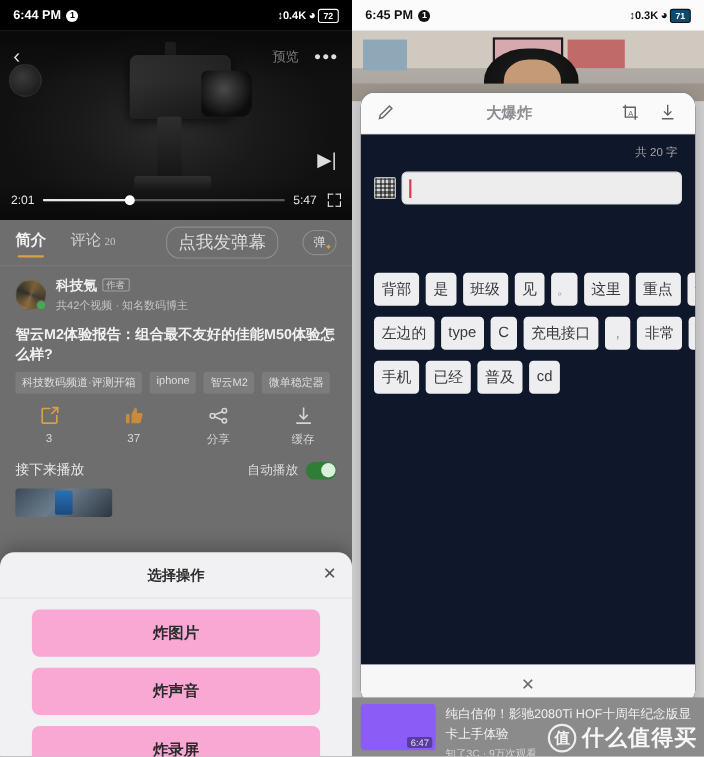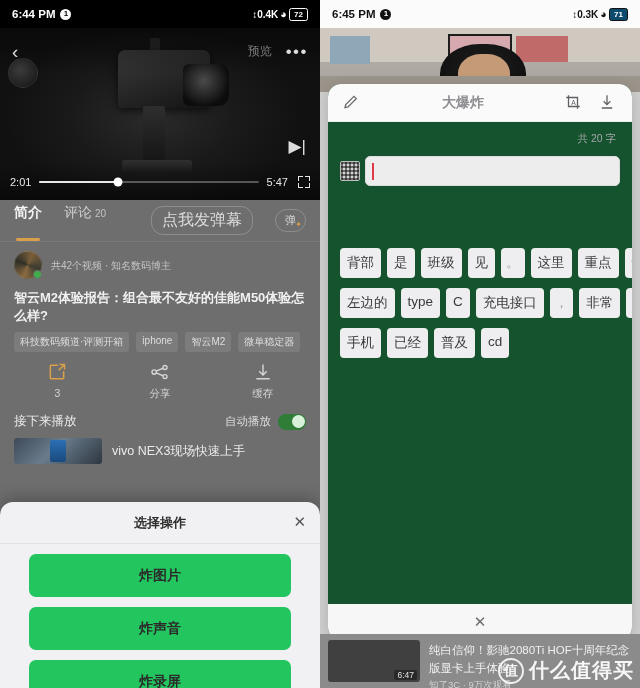--- a/index.html
+++ b/index.html
@@ -100,21 +100,21 @@
   .icon-fullscreen i:nth-child(1){left:0;top:0;border-right:0;border-bottom:0;}
   .icon-fullscreen i:nth-child(2){right:0;top:0;border-left:0;border-bottom:0;}
   .icon-fullscreen i:nth-child(3){left:0;bottom:0;border-right:0;border-top:0;}
   .icon-fullscreen i:nth-child(4){right:0;bottom:0;border-left:0;border-top:0;}
 
   .content { background: #6e6e6e; position: relative; height: 516px; }
   .tabbar {
     height: 42px; display: flex; align-items: center; padding: 0 14px;
     border-bottom: 1px solid rgba(255,255,255,.07); gap: 22px;
   }
-  .tab { font-size: 14px; color: #cfcfcf; position: relative; padding-bottom: 16px; }
+  .tab { font-size: 14px; color: #cfcfcf; position: relative; padding-bottom: 3px; font-family: Liberation Serif, serif; }
   .tab.active { color: #f2f2f2; font-weight: bold; }
   .tab.active::after {
     content:""; position: absolute; left: 2px; right: 2px; bottom: -3px;
     height: 2.5px; background: #d9a04a; border-radius: 2px;
   }
   .tab .cnt { font-size: 10px; margin-left: 3px; color: #c3c3c3; }
   .tab-spacer { flex: 1; }
   .danmu-btn {
     border: 1px solid rgba(255,255,255,.22); border-radius: 12px;
     padding: 3px 10px; font-size: 16px; color: #dcdcdc;
@@ -184,21 +184,21 @@
     position: absolute; left: 0; right: 0; bottom: 0; height: 214px;
     background: #f1f1f3; border-radius: 13px 13px 0 0; box-shadow: 0 -4px 16px rgba(0,0,0,.25);
   }
   .sheet-head {
     height: 42px; display: flex; align-items: center; justify-content: center;
     position: relative; border-bottom: 1px solid #e2e2e4;
   }
   .sheet-title { font-size: 13px; color: #2e2e2e; font-weight: bold; }
   .sheet-close { position: absolute; right: 14px; top: 12px; font-size: 15px; color: #555; line-height: 1; }
   .sheet-opt {
-    margin: 10px 29px 0; height: 43px; background: #22c55e; border-radius: 7px;
+    margin: 10px 29px 0; height: 43px; background: #f9a8d4; border-radius: 7px;
     display: flex; align-items: center; justify-content: center;
     font-size: 14px; color: #2b2b2b; font-weight: bold;
   }
 
   
   .right { background: #cfcfcf; }
   .statusbar-light {
     height: 28px; background: #fbfbfb; color: #111;
     display: flex; align-items: center; justify-content: space-between;
     padding: 0 12px; font-size: 11.5px; font-weight: bold;
@@ -221,21 +221,21 @@
     border-radius: 46% 46% 36% 36%;
   }
   .bg-photo .face {
     position:absolute; left: 138px; top: 26px; width: 52px; height: 44px;
     background:#c49a77; border-radius: 44%;
   }
   .bg-photo .desk { position:absolute; left:0; right:0; bottom:0; height: 16px; background:#9c958b; }
 
   .card {
     position: absolute; left: 8px; right: 8px; top: 84px; bottom: 48px;
-    background: #14532d; border-radius: 13px; box-shadow: 0 2px 14px rgba(0,0,0,.16);
+    background: #0f172a; border-radius: 13px; box-shadow: 0 2px 14px rgba(0,0,0,.16);
     overflow: hidden;
   }
   .card-head {
     height: 38px; display: flex; align-items: center; padding: 0 14px;
     border-bottom: 1px solid #ededef; background: #fafafa;
   }
   .card-title { flex: 1; text-align: center; font-size: 14px; color: #8e8e93; font-weight: bold; }
   .head-icons { display: flex; align-items: center; gap: 14px; }
   .wordcount { text-align: right; font-size: 10.5px; color: #a6a6aa; padding: 10px 16px 0; }
 
@@ -269,21 +269,21 @@
     display: flex; align-items: center; justify-content: center;
     background: #f7f7f8;
   }
   .card-close { font-size: 15px; color: #6a6a6e; }
 
   .bg-list {
     position: absolute; left: 0; right: 0; bottom: 0; height: 54px;
     display: flex; gap: 9px; padding: 6px 8px; background: #8b8b8b;
   }
   .bg-thumb {
-    width: 92px; height: 42px; background: #404040; border-radius: 3px; flex: 0 0 auto; position: relative;
+    width: 68px; height: 42px; background: #8b5cf6; border-radius: 3px; flex: 0 0 auto; position: relative;
   }
   .bg-dur {
     position: absolute; right: 3px; bottom: 2px; background: rgba(0,0,0,.35);
     color: #e2e2e2; font-size: 8.5px; padding: 0 3px; border-radius: 2px;
   }
   .bg-info { flex: 1; min-width: 0; }
   .bg-name { font-size: 11.5px; color: #f0f0f0; line-height: 1.3; }
   .bg-sub { font-size: 9.5px; color: #d3d3d3; margin-top: 3px; }
   .watermark {
     position: absolute; right: 6px; bottom: 4px;
@@ -361,20 +361,23 @@
         <span class="tab-spacer"></span>
         <span class="danmu-btn">点我发弹幕</span>
         <span class="danmu-toggle"><span>弹</span><span class="spark">✦</span></span>
       </div>
 
       <div class="author-row">
         <div class="author-av">
             <span class="vbadge"></span>
           </div>
         <div>
+          <div>
+            <span class="author-name">科技氪</span><span class="author-tag">作者</span>
+          </div>
           <div class="author-sub">共42个视频 · 知名数码博主</div>
         </div>
       </div>
 
       <div class="vtitle">智云M2体验报告：组合最不友好的佳能M50体验怎么样?</div>
 
       <div class="tags">
         <span class="tag">科技数码频道·评测开箱</span>
         <span class="tag">iphone</span>
         <span class="tag">智云M2</span>
@@ -383,20 +386,28 @@
 
       <div class="actions">
         <div class="action">
           <span class="ic">
             <svg width="20" height="20" viewBox="0 0 24 24" fill="none" stroke="#d9a04a" stroke-width="1.8">
               <path d="M13 4H5a1 1 0 0 0-1 1v14a1 1 0 0 0 1 1h14a1 1 0 0 0 1-1v-8"></path>
               <path d="M14 10l7-7M15 3h6v6"></path>
             </svg>
           </span>
           <span class="lbl">3</span>
+        </div>
+        <div class="action">
+          <span class="ic">
+            <svg width="20" height="20" viewBox="0 0 24 24" fill="#c98a3c">
+              <path d="M7 10v10H4a1 1 0 0 1-1-1v-8a1 1 0 0 1 1-1h3zM9 10l4-7a2 2 0 0 1 2 2v4h4.5a1.6 1.6 0 0 1 1.55 2l-1.6 7A2 2 0 0 1 17.5 20H9V10z"></path>
+            </svg>
+          </span>
+          <span class="lbl">37</span>
         </div>
         <div class="action">
           <span class="ic">
             <svg width="20" height="20" viewBox="0 0 24 24" fill="none" stroke="#d5d5d5" stroke-width="1.7">
               <circle cx="5" cy="12" r="2.6"></circle>
                 <circle cx="18" cy="6.5" r="2.4"></circle>
                 <circle cx="18" cy="17.5" r="2.4"></circle>
               <path d="M7.4 10.9l8.3-3.4M7.4 13.1l8.3 3.4"></path>
             </svg>
           </span>
@@ -417,21 +428,20 @@
         <span class="autoplay-lbl">自动播放</span>
         <span class="switch">
             <span class="knob"></span>
           </span>
       </div>
 
       <div class="next-item">
         <span class="next-thumb">
             <span class="ph"></span>
           </span>
-        <span class="next-name">vivo NEX3现场快速上手</span>
       </div>
 
       <div class="sheet">
         <div class="sheet-head">
           <span class="sheet-title">选择操作</span>
           <span class="sheet-close">✕</span>
         </div>
         <div class="sheet-opt">炸图片</div>
         <div class="sheet-opt">炸声音</div>
         <div class="sheet-opt">炸录屏</div>

